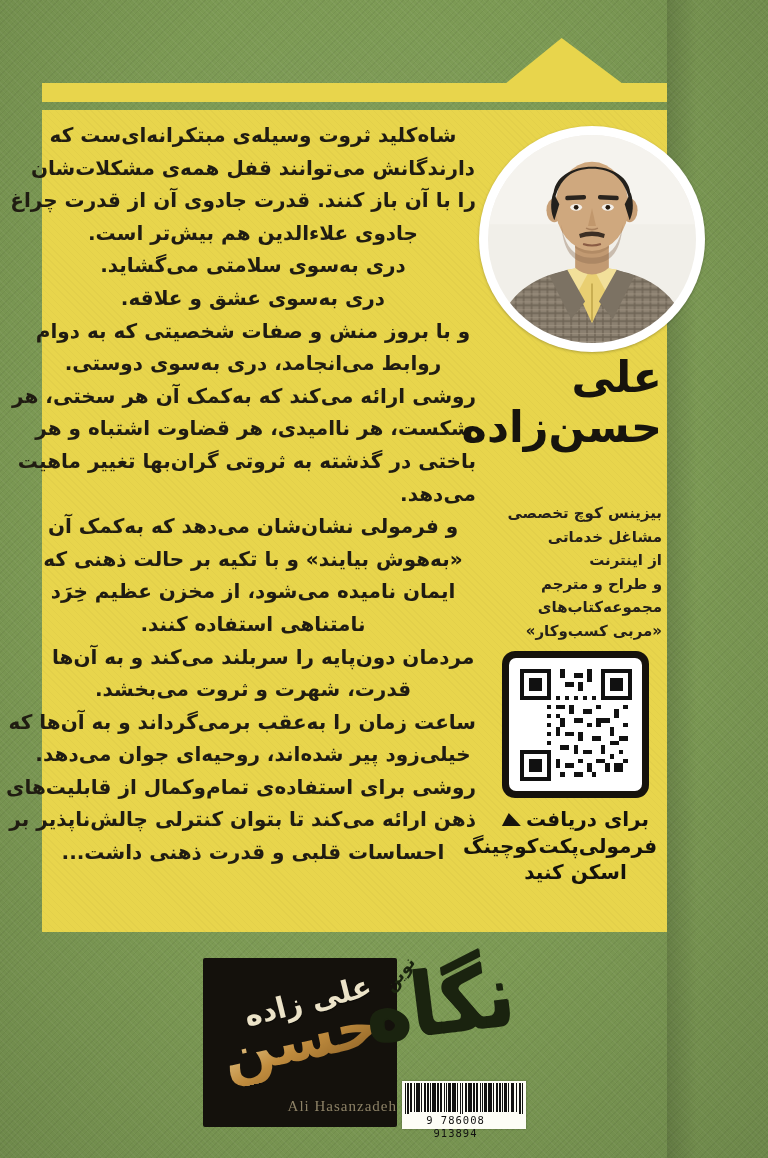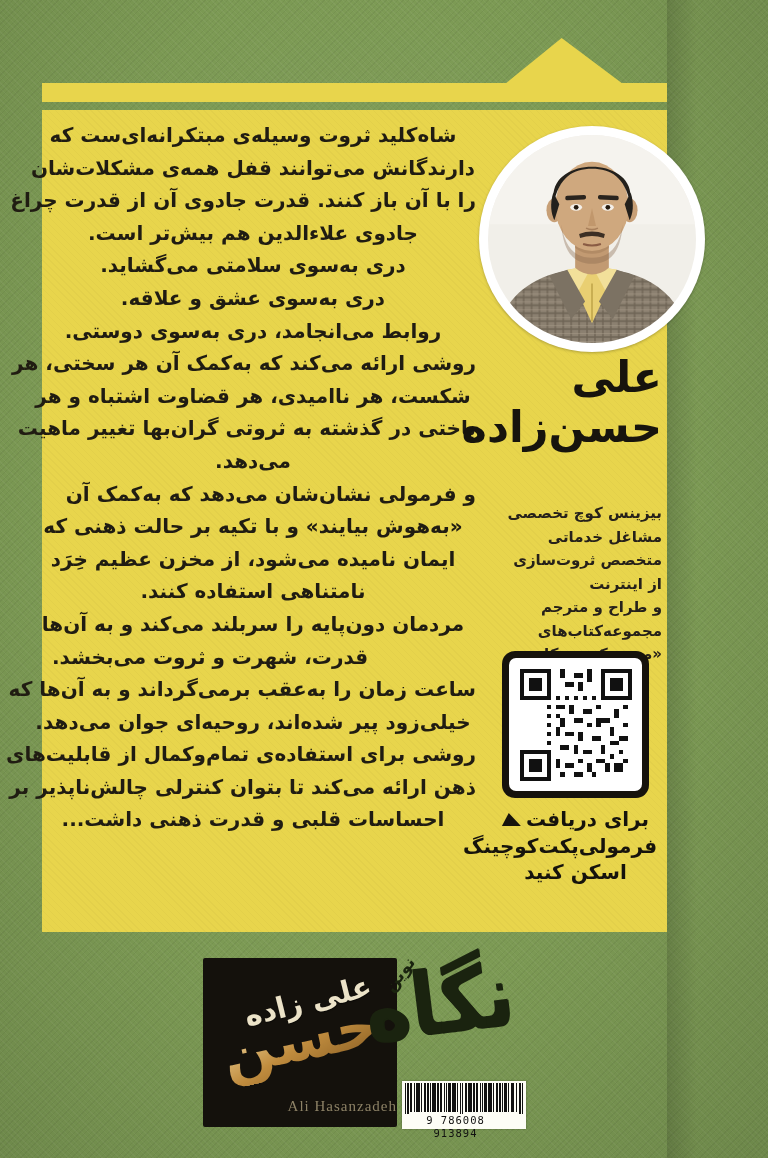--- a/index.html
+++ b/index.html
@@ -81,20 +81,21 @@
 
   <div class="panel"></div>
 
   <div class="synopsis">
     <div>شاه‌کلید ثروت وسیله‌ی مبتکرانه‌ای‌ست که</div>
     <div>دارندگانش می‌توانند قفل همه‌ی مشکلات‌شان</div>
     <div>را با آن باز کنند. قدرت جادوی آن از قدرت چراغ</div>
     <div>جادوی علاءالدین هم بیش‌تر است.</div>
     <div>دری به‌سوی سلامتی می‌گشاید.</div>
     <div>دری به‌سوی عشق و علاقه.</div>
+    <div>و با بروز منش و صفات شخصیتی که به دوام</div>
     <div>روابط می‌انجامد، دری به‌سوی دوستی.</div>
     <div>روشی ارائه می‌کند که به‌کمک آن هر سختی، هر</div>
     <div>شکست، هر ناامیدی، هر قضاوت اشتباه و هر</div>
     <div>باختی در گذشته به ثروتی گران‌بها تغییر ماهیت</div>
     <div>می‌دهد.</div>
     <div>و فرمولی نشان‌شان می‌دهد که به‌کمک آن</div>
     <div>«به‌هوش بیایند» و با تکیه بر حالت ذهنی که</div>
     <div>ایمان نامیده می‌شود، از مخزن عظیم خِرَد</div>
     <div>نامتناهی استفاده کنند.</div>
     <div>مردمان دون‌پایه را سربلند می‌کند و به آن‌ها</div>
@@ -149,21 +150,20 @@
   </div>
 
   <div class="author-name">
     <div>علی</div>
     <div>حسن‌زاده</div>
   </div>
 
   <div class="author-bio">
     <div>بیزینس کوچ تخصصی</div>
     <div>مشاغل خدماتی</div>
-    <div>متخصص ثروت‌سازی</div>
     <div>از اینترنت</div>
     <div>و طراح و مترجم</div>
     <div>مجموعه‌کتاب‌های</div>
     <div>«مربی کسب‌وکار»</div>
   </div>
 
   <div class="qr-frame">
     <div class="qr-inner">
       <svg width="112" height="112" viewBox="0 0 25 25" xmlns="http://www.w3.org/2000/svg" shape-rendering="crispEdges">
         <rect width="25" height="25" fill="#fff"></rect>

